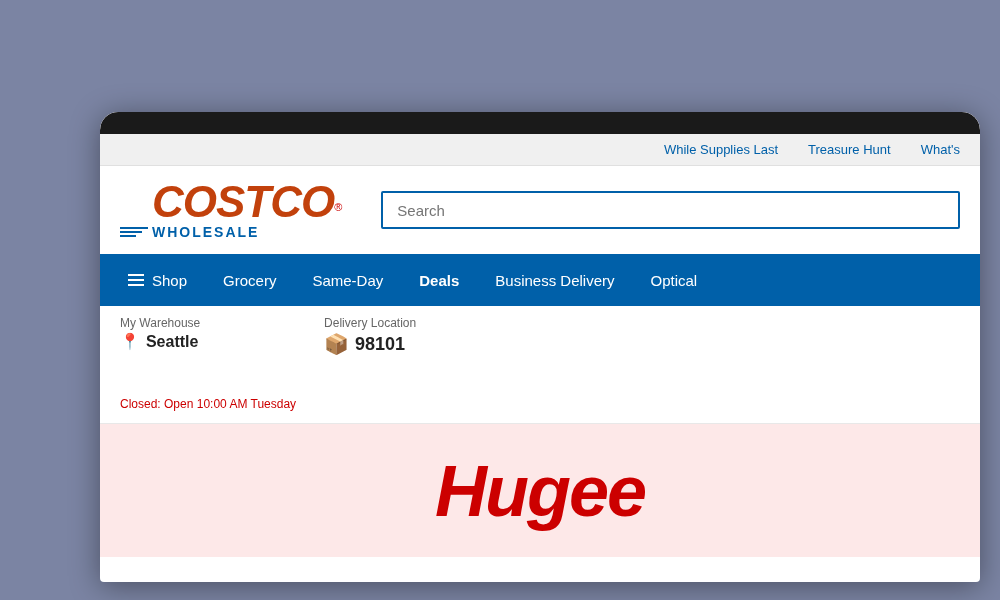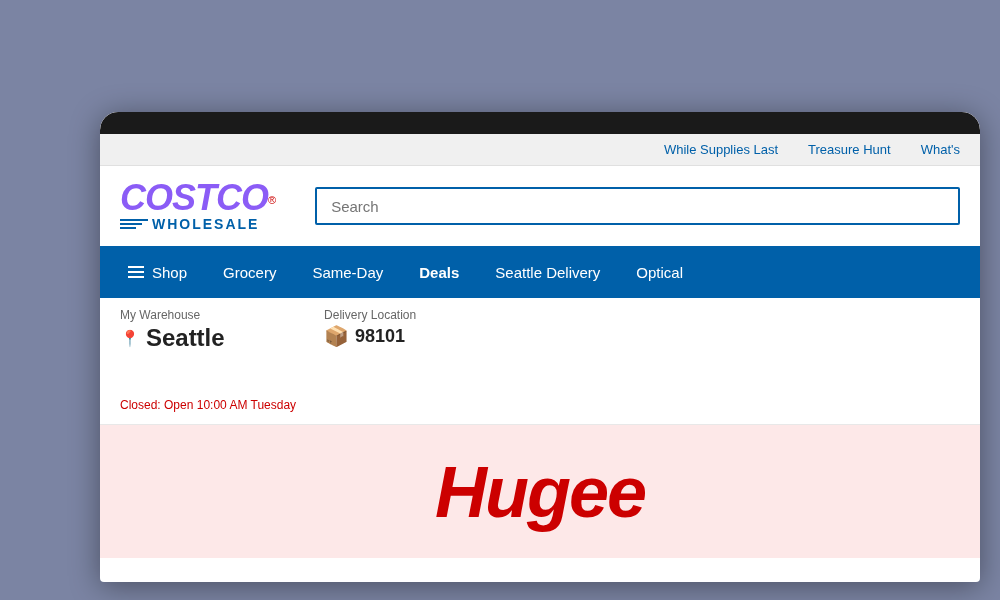--- a/index.html
+++ b/index.html
@@ -64,27 +64,28 @@
 
     
     .costco-logo {
       display: flex;
       flex-direction: column;
       align-items: center;
       flex-shrink: 0;
     }
 
     .logo-costco {
-      font-size: 36px;
+      font-size: 44px;
       font-weight: 900;
-      color: #8b5cf6;
+      color: #c2410c;
       font-style: italic;
       letter-spacing: -1px;
       line-height: 1;
       font-family: Arial Black, Arial, sans-serif;
+      margin-left: 32px;
     }
 
     .logo-reg {
       font-size: 11px;
       color: #cc0000;
       vertical-align: super;
       font-style: normal;
     }
 
     .logo-wholesale-row {
@@ -204,21 +205,21 @@
       color: #666;
     }
 
     .location-value {
       display: flex;
       align-items: center;
       gap: 6px;
     }
 
     .location-city {
-      font-size: 24px;
+      font-size: 16px;
       font-weight: 700;
       color: #222;
     }
 
     .location-zip {
       font-size: 18px;
       font-weight: 700;
       color: #222;
     }
 
@@ -308,21 +309,21 @@
     <div class="nav-item">
       <span>Grocery</span>
     </div>
     <div class="nav-item">
       <span>Same-Day</span>
     </div>
     <div class="nav-item deals">
       <span>Deals</span>
     </div>
     <div class="nav-item">
-      <span>Seattle Delivery</span>
+      <span>Business Delivery</span>
     </div>
     <div class="nav-item">
       <span>Optical</span>
     </div>
   </div>
 
   <div class="location-bar">
     <div class="location-section">
       <span class="location-label">My Warehouse</span>
       <div class="location-value">

